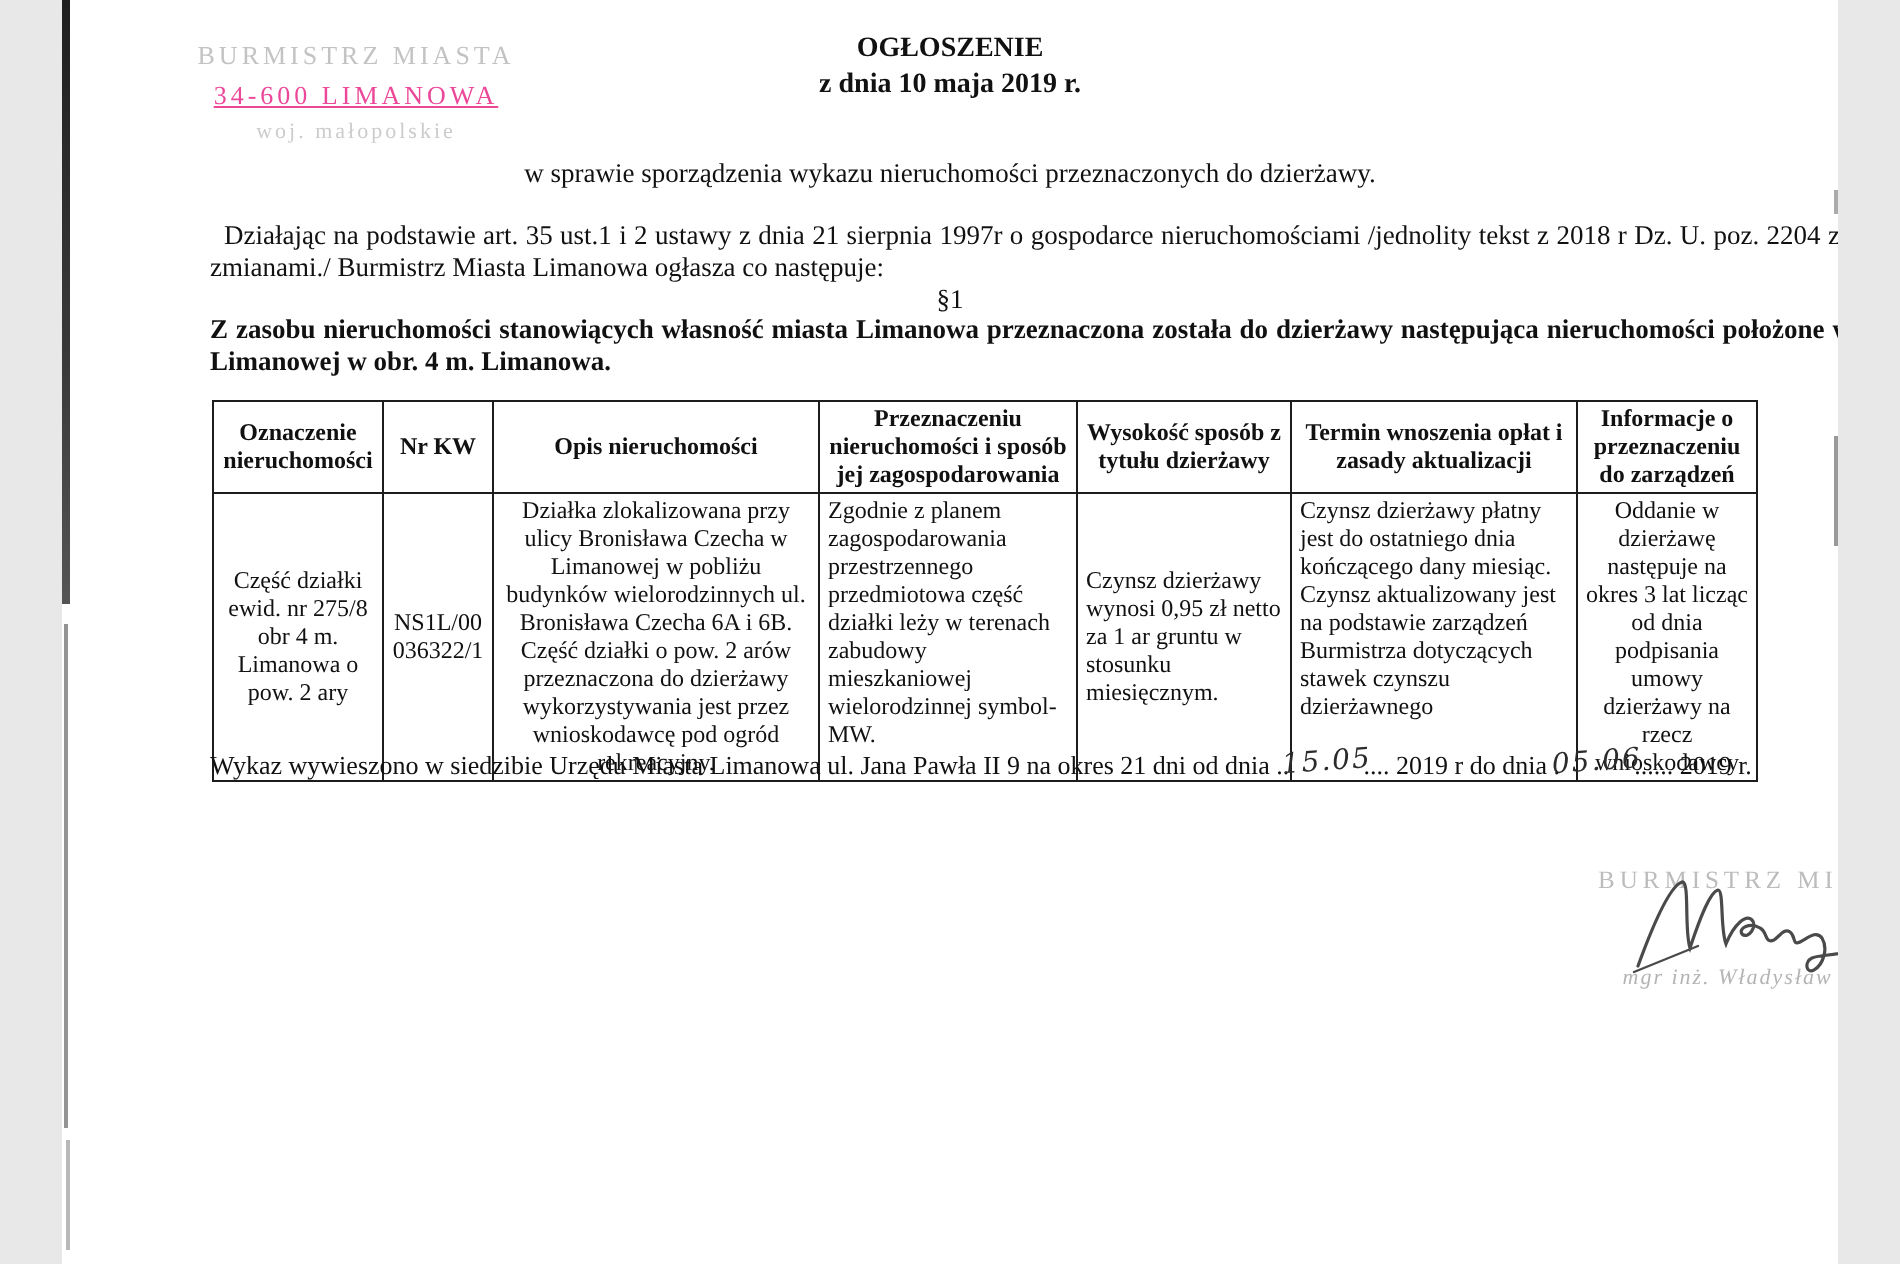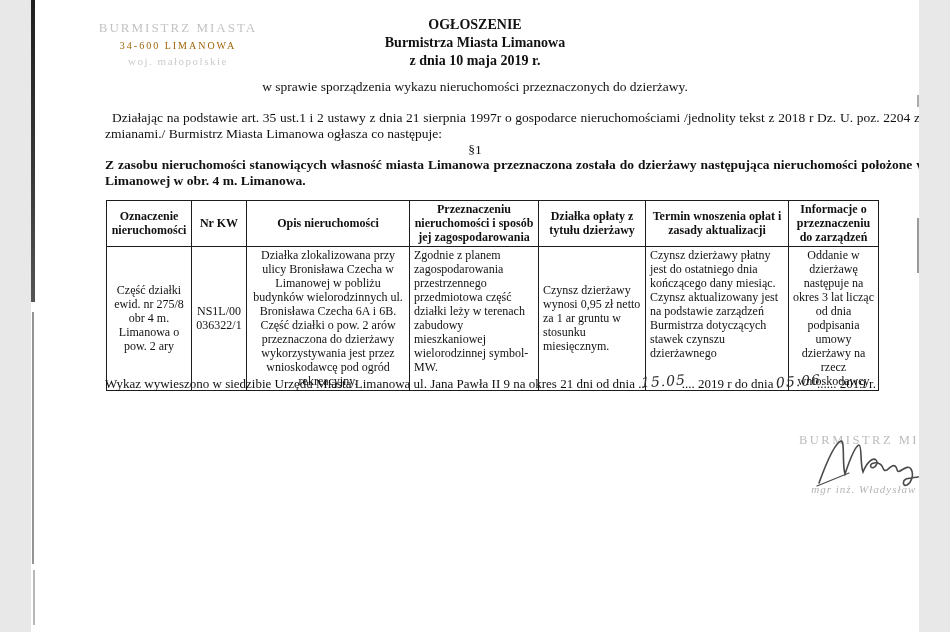--- a/index.html
+++ b/index.html
@@ -13,21 +13,21 @@
   .edge-seg { position:absolute; }
   .seg1 { left:0; top:0; width:4px; height:302px; background:linear-gradient(180deg,#1f1f1f,#3a3a3a 60%,#555); }
   .seg2 { left:1px; top:312px; width:2px; height:252px; background:#949494; }
   .seg3 { left:2px; top:570px; width:2px; height:55px; background:#b8b8b8; }
   .rseg1 { right:0; top:95px; width:2px; height:12px; background:#ababab; }
   .rseg2 { right:0; top:218px; width:2px; height:55px; background:#9a9a9a; }
 
   
   .stamp-top { position:absolute; left:52px; top:20px; width:190px; text-align:center; color:#c3c3c3; }
   .stamp-top .s1 { font-size:13px; letter-spacing:2px; }
-  .stamp-top .s2 { font-size:10px; letter-spacing:2px; margin-top:4px; color:#a16207; }
+  .stamp-top .s2 { font-size:13px; letter-spacing:2px; margin-top:4px; color:#ec4899;text-decoration:underline; }
   .stamp-top .s3 { font-size:11px; letter-spacing:1.5px; margin-top:4px; color:#cccccc; }
 
   
   .title-block { position:absolute; left:0; top:16px; width:100%; text-align:center; font-weight:bold; font-size:14px; line-height:1.3; }
   .subject { position:absolute; left:0; top:79px; width:100%; text-align:center; font-size:13.5px; }
 
   
   .para1 { position:absolute; left:74px; top:110px; width:821px; font-size:13.5px; line-height:1.16; text-align:justify; text-indent:7px; }
   .section-mark { position:absolute; left:0; top:142px; width:100%; text-align:center; font-size:13.5px; }
   .para2 { position:absolute; left:74px; top:157px; width:821px; font-size:13.5px; line-height:1.16; text-align:justify;font-weight:bold; }
@@ -66,21 +66,20 @@
   <div class="edge-seg rseg2"></div>
 
   <div class="stamp-top">
     <div class="s1">BURMISTRZ MIASTA</div>
     <div class="s2">34-600 LIMANOWA</div>
     <div class="s3">woj. małopolskie</div>
   </div>
 
   <div class="title-block">
     <div>OGŁOSZENIE</div>
-    <div>Burmistrza Miasta Limanowa</div>
     <div>z dnia 10 maja 2019 r.</div>
   </div>
 
   <div class="subject">w sprawie sporządzenia wykazu nieruchomości przeznaczonych do dzierżawy.</div>
 
   <div class="para1">Działając na podstawie art. 35 ust.1 i 2 ustawy z dnia 21 sierpnia 1997r o gospodarce nieruchomościami /jednolity tekst z 2018 r Dz. U. poz. 2204 ze zmianami./ Burmistrz Miasta Limanowa ogłasza co następuje:</div>
 
   <div class="section-mark">§1</div>
 
   <div class="para2">Z zasobu nieruchomości stanowiących własność miasta Limanowa przeznaczona została do dzierżawy następująca nieruchomości położone w Limanowej w obr. 4 m. Limanowa.</div>
@@ -94,21 +93,21 @@
       <col style="width:107px">
         <col style="width:143px">
         <col style="width:90px">
     </colgroup>
     <tbody>
         <tr>
       <th>Oznaczenie nieruchomości</th>
       <th>Nr KW</th>
       <th>Opis nieruchomości</th>
       <th>Przeznaczeniu nieruchomości i sposób jej zagospodarowania</th>
-      <th>Działka opłaty z tytułu dzierżawy</th>
+      <th>Wysokość sposób z tytułu dzierżawy</th>
       <th>Termin wnoszenia opłat i zasady aktualizacji</th>
       <th>Informacje o przeznaczeniu do zarządzeń</th>
     </tr>
     <tr class="body">
       <td class="c-center v-mid">Część działki ewid. nr 275/8 obr 4 m. Limanowa o pow. 2 ary</td>
       <td class="c-center v-mid">NS1L/00 036322/1</td>
       <td class="c-center v-top">Działka zlokalizowana przy ulicy Bronisława Czecha w Limanowej w pobliżu budynków wielorodzinnych ul. Bronisława Czecha 6A i 6B. Część działki o pow. 2 arów przeznaczona do dzierżawy wykorzystywania jest przez wnioskodawcę pod ogród rekreacyjny.</td>
       <td class="c-left v-top">Zgodnie z planem zagospodarowania przestrzennego przedmiotowa część działki leży w terenach zabudowy mieszkaniowej wielorodzinnej symbol- MW.</td>
       <td class="c-left v-mid">Czynsz dzierżawy wynosi 0,95 zł netto za 1 ar gruntu w stosunku miesięcznym.</td>
       <td class="c-left v-top">Czynsz dzierżawy płatny jest do ostatniego dnia kończącego dany miesiąc. Czynsz aktualizowany jest na podstawie zarządzeń Burmistrza dotyczących stawek czynszu dzierżawnego</td>

